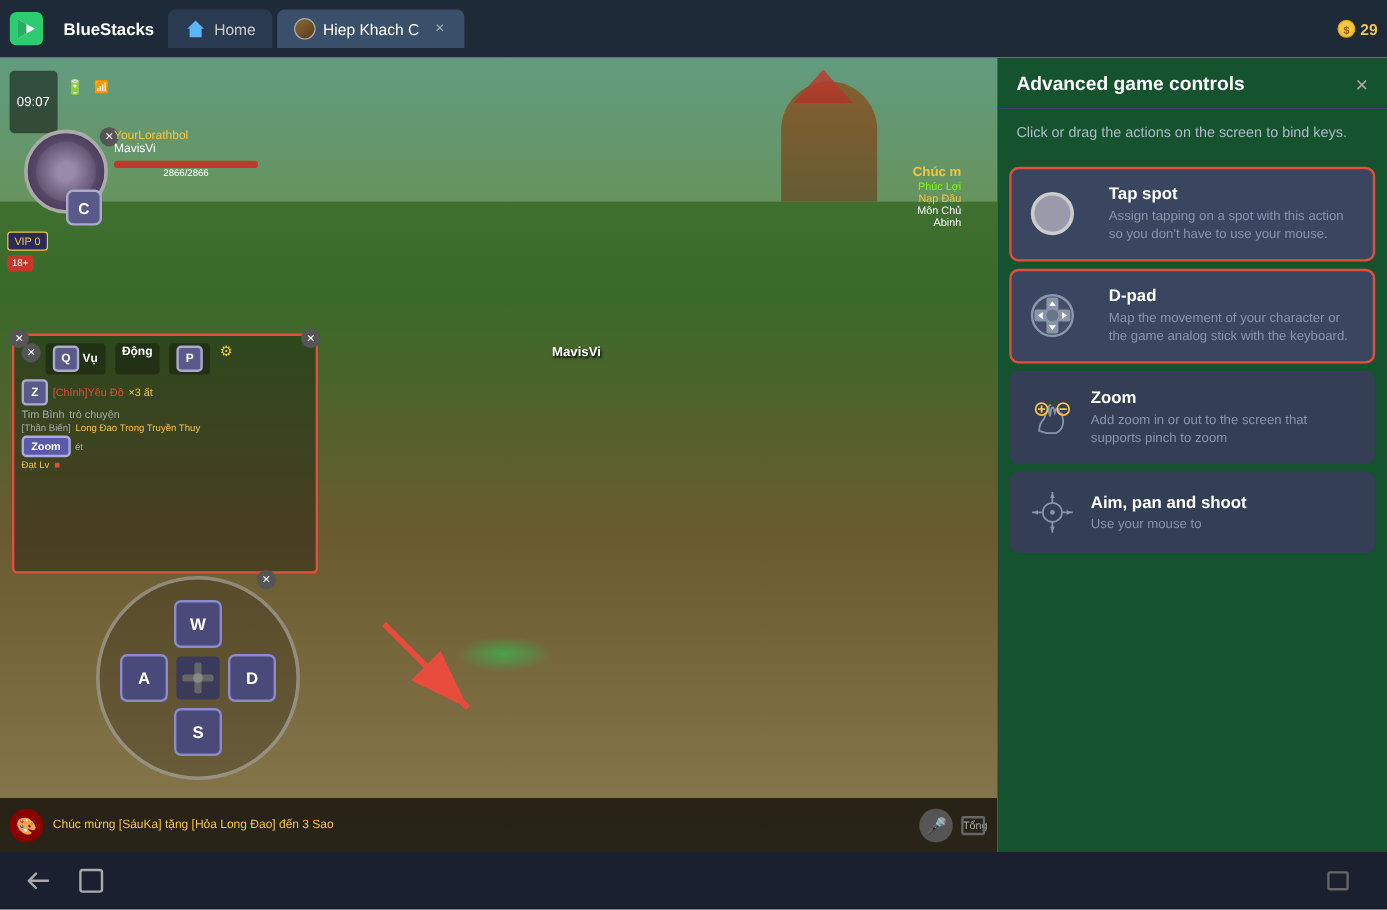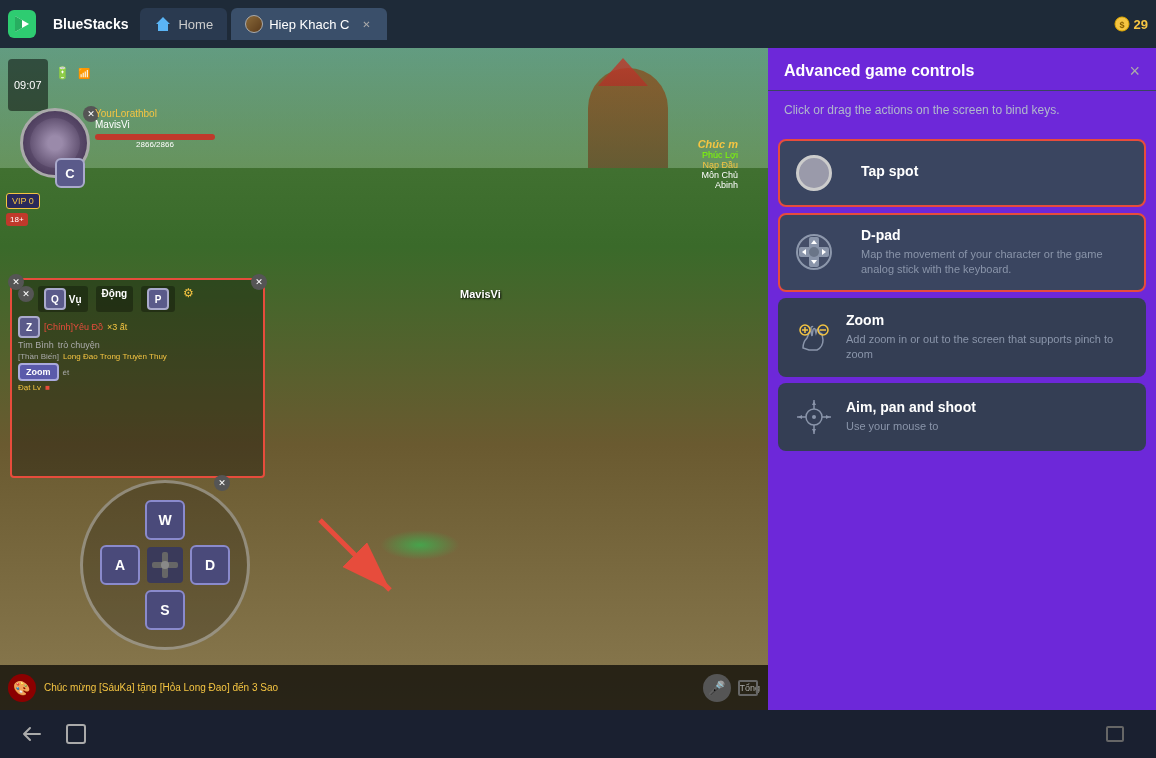--- a/index.html
+++ b/index.html
@@ -409,22 +409,22 @@
       position: absolute;
       top: 90px;
       right: 30px;
       color: white;
       font-size: 9px;
       text-align: right;
     }
 
     
     #right-panel {
-      width: 388px;
-      background: #6d28d9;
+      width: 325px;
+      background: #14532d;
       display: flex;
       flex-direction: column;
       flex-shrink: 0;
     }
 
     
     .panel-header {
       display: flex;
       align-items: center;
       justify-content: space-between;
@@ -705,21 +705,21 @@
         <span style="color:#e74c3c;font-size:8px;">■</span>
       </div>
     </div>
 
     <div style="position:absolute;top:226px;left:8px;background:#555;color:white;border-radius:50%;width:16px;height:16px;font-size:9px;display:flex;align-items:center;justify-content:center;">✕</div>
     <div style="position:absolute;top:226px;left:251px;background:#555;color:white;border-radius:50%;width:16px;height:16px;font-size:9px;display:flex;align-items:center;justify-content:center;">✕</div>
 
     <div class="char-name-floating">MavisVi</div>
 
     <div class="npc-area">
-      <div style="color:#f5c542;font-size:11px;font-weight:bold;font-style:italic;">Chúc m</div>
+      <div style="color:#f5c542;font-size:11px;font-weight:bold;">Chúc m</div>
       <div style="color:#7fff00;font-size:9px;">Phúc Lợi</div>
       <div style="color:#f5c542;font-size:9px;">Nạp Đầu</div>
       <div style="color:white;font-size:9px;">Môn Chủ</div>
       <div style="color:white;font-size:9px;">Abinh</div>
     </div>
 
     <div class="dpad-container">
       <div class="dpad-circle"></div>
       <div class="dpad-close">✕</div>
       <div class="dpad-cross">
@@ -776,20 +776,21 @@
     <div class="panel-desc">Click or drag the actions on the screen to bind keys.</div>
 
     <div class="control-items">
 
       <div class="control-item highlighted">
         <div class="control-item-icon">
           <div class="tap-spot-icon"></div>
         </div>
         <div class="control-item-text">
           <div class="control-item-title">Tap spot</div>
+          <div class="control-item-desc">Assign tapping on a spot with this action so you don't have to use your mouse.</div>
         </div>
       </div>
 
       <div class="control-item highlighted">
         <div class="control-item-icon">
           <svg width="38" height="38" viewBox="0 0 38 38">
             <circle cx="19" cy="19" r="17" fill="none" stroke="#8a95aa" stroke-width="2"></circle>
             <circle cx="19" cy="19" r="17" fill="rgba(255,255,255,0.05)"></circle>
 
             <rect x="14" y="4" width="10" height="14" rx="2" fill="#8a95aa"></rect>

